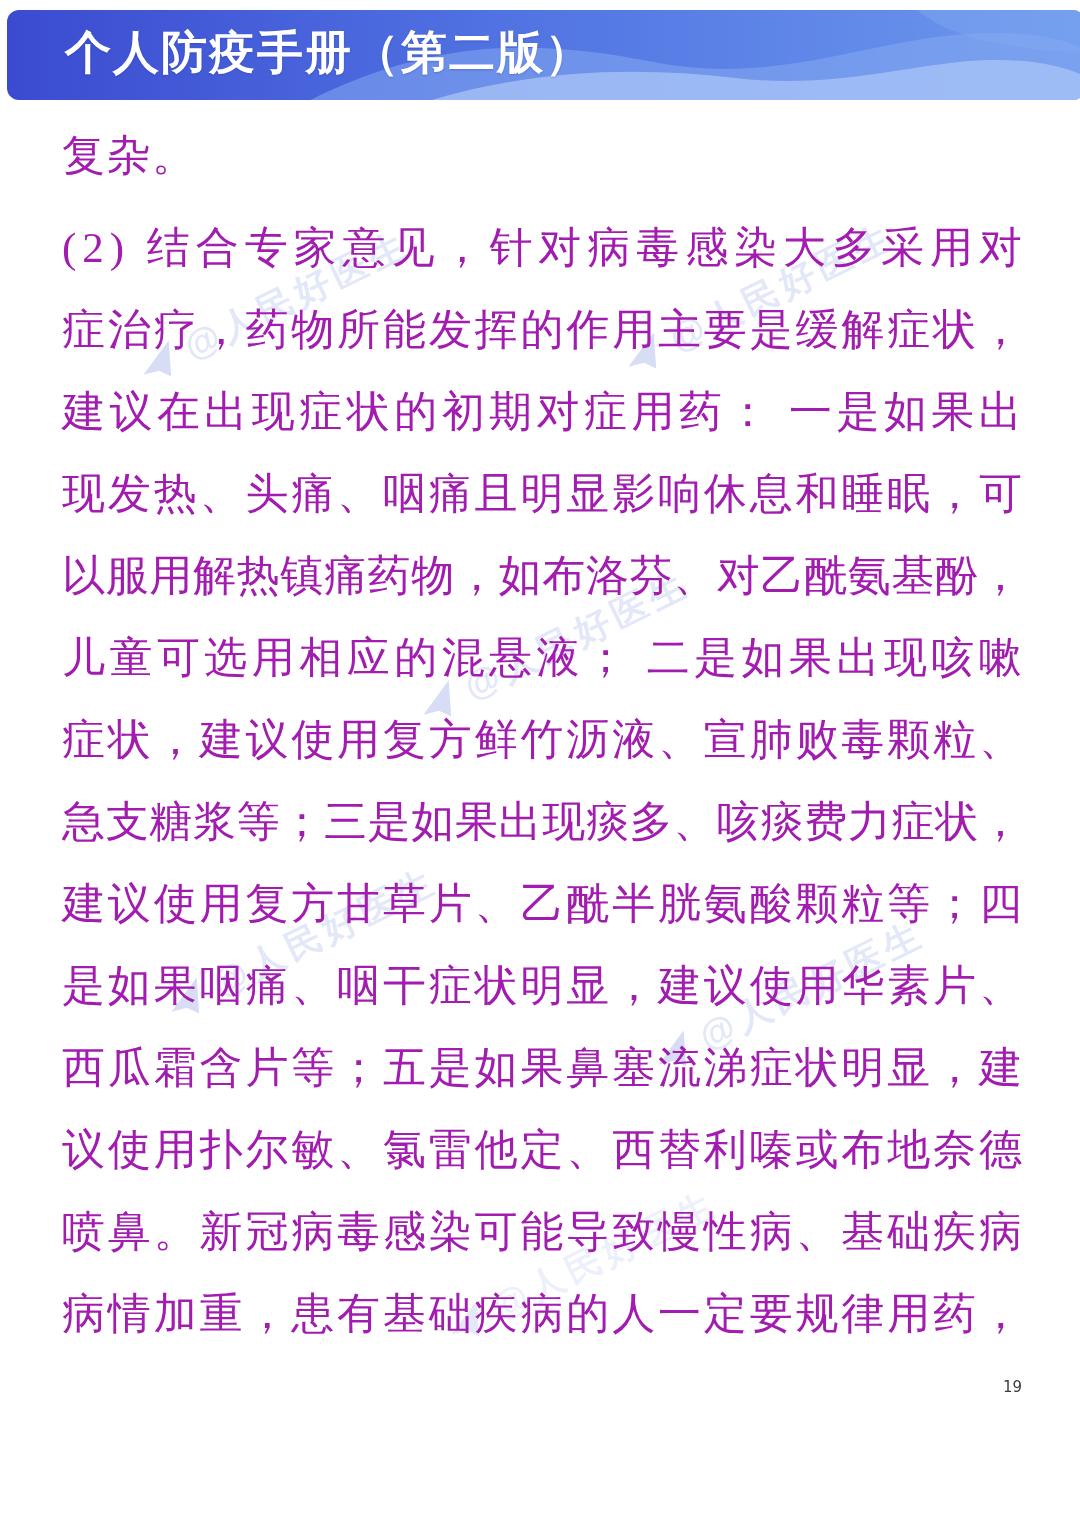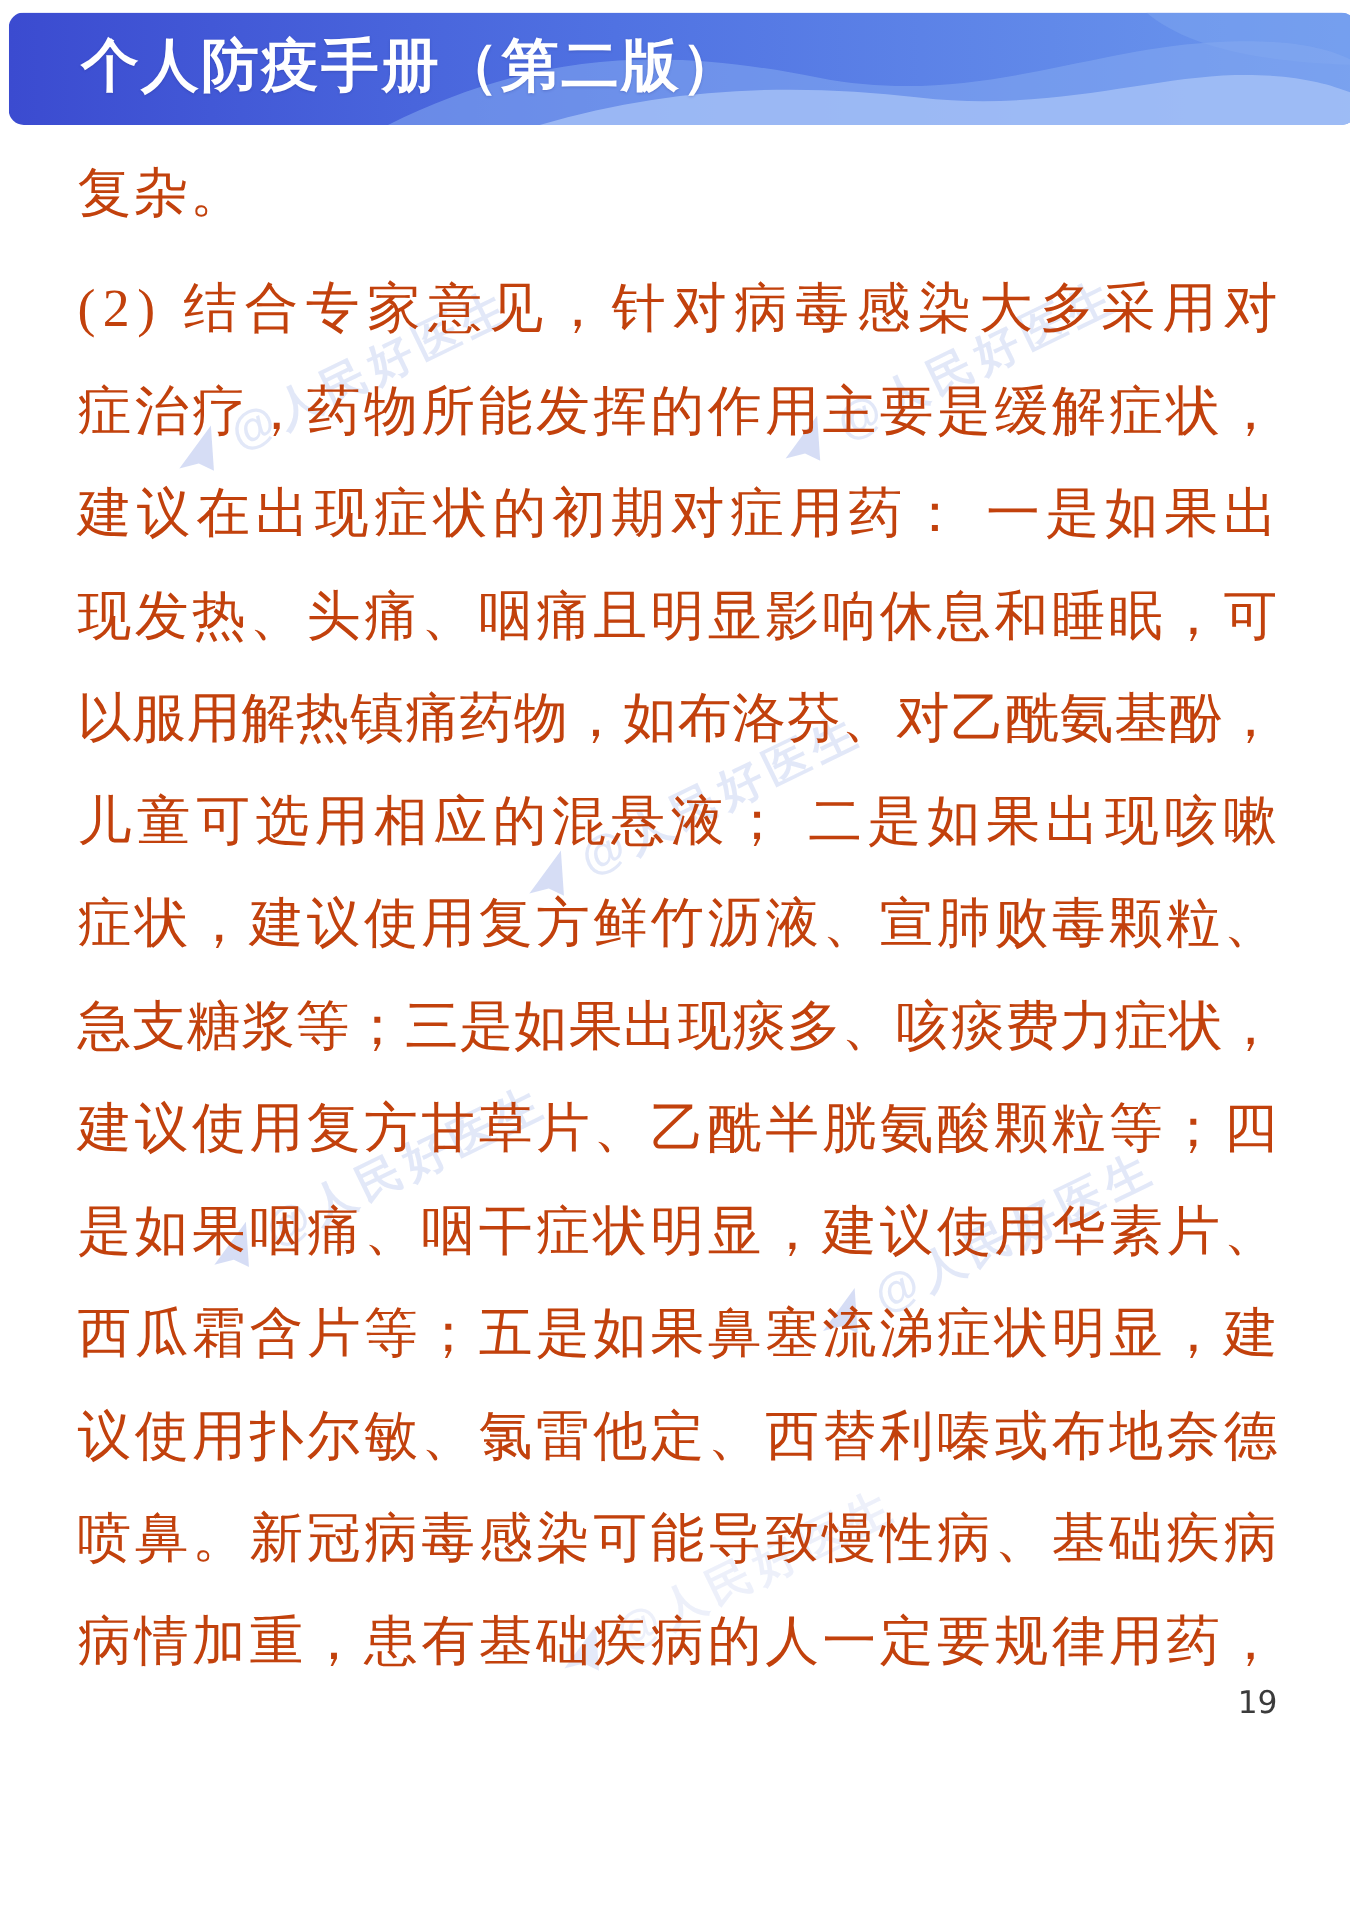--- a/index.html
+++ b/index.html
@@ -33,21 +33,21 @@
     color:rgba(255,255,255,0.95);
     font-size:19px;font-weight:500;
     letter-spacing:10px;
     white-space:nowrap;
   }
 
   
   .content{
     position:absolute;left:62px;top:114px;
     width:960px;
-    color:#c2410c;
+    color:#a21caf;
     font-family:"Liberation Serif", serif;
   }
   .line{
     display:flex;
     justify-content:space-between;
     align-items:center;
     height:82px;
     font-size:43px;
     line-height:1;
     white-space:nowrap;
@@ -77,22 +77,22 @@
   .wm svg{display:block;}
   .wm1{left:140px;top:348px;}
   .wm2{left:625px;top:340px;}
   .wm3{left:420px;top:688px;}
   .wm4{left:168px;top:985px;}
   .wm5{left:655px;top:1038px;}
   .wm6{left:448px;top:1308px;opacity:0.35;}
 
   
   .page-num{
-    position:absolute;top:1347px;right:58px;
-    font-size:25px;color:#3b3b3b;
+    position:absolute;top:1378px;right:58px;
+    font-size:15px;color:#3b3b3b;
     font-family:"DejaVu Sans", sans-serif;
   }
 </style>
 </head>
 <body>
 
 <div class="page">
 
   <div class="banner">
     <svg class="bg" viewBox="0 0 1066 90" preserveAspectRatio="none">

